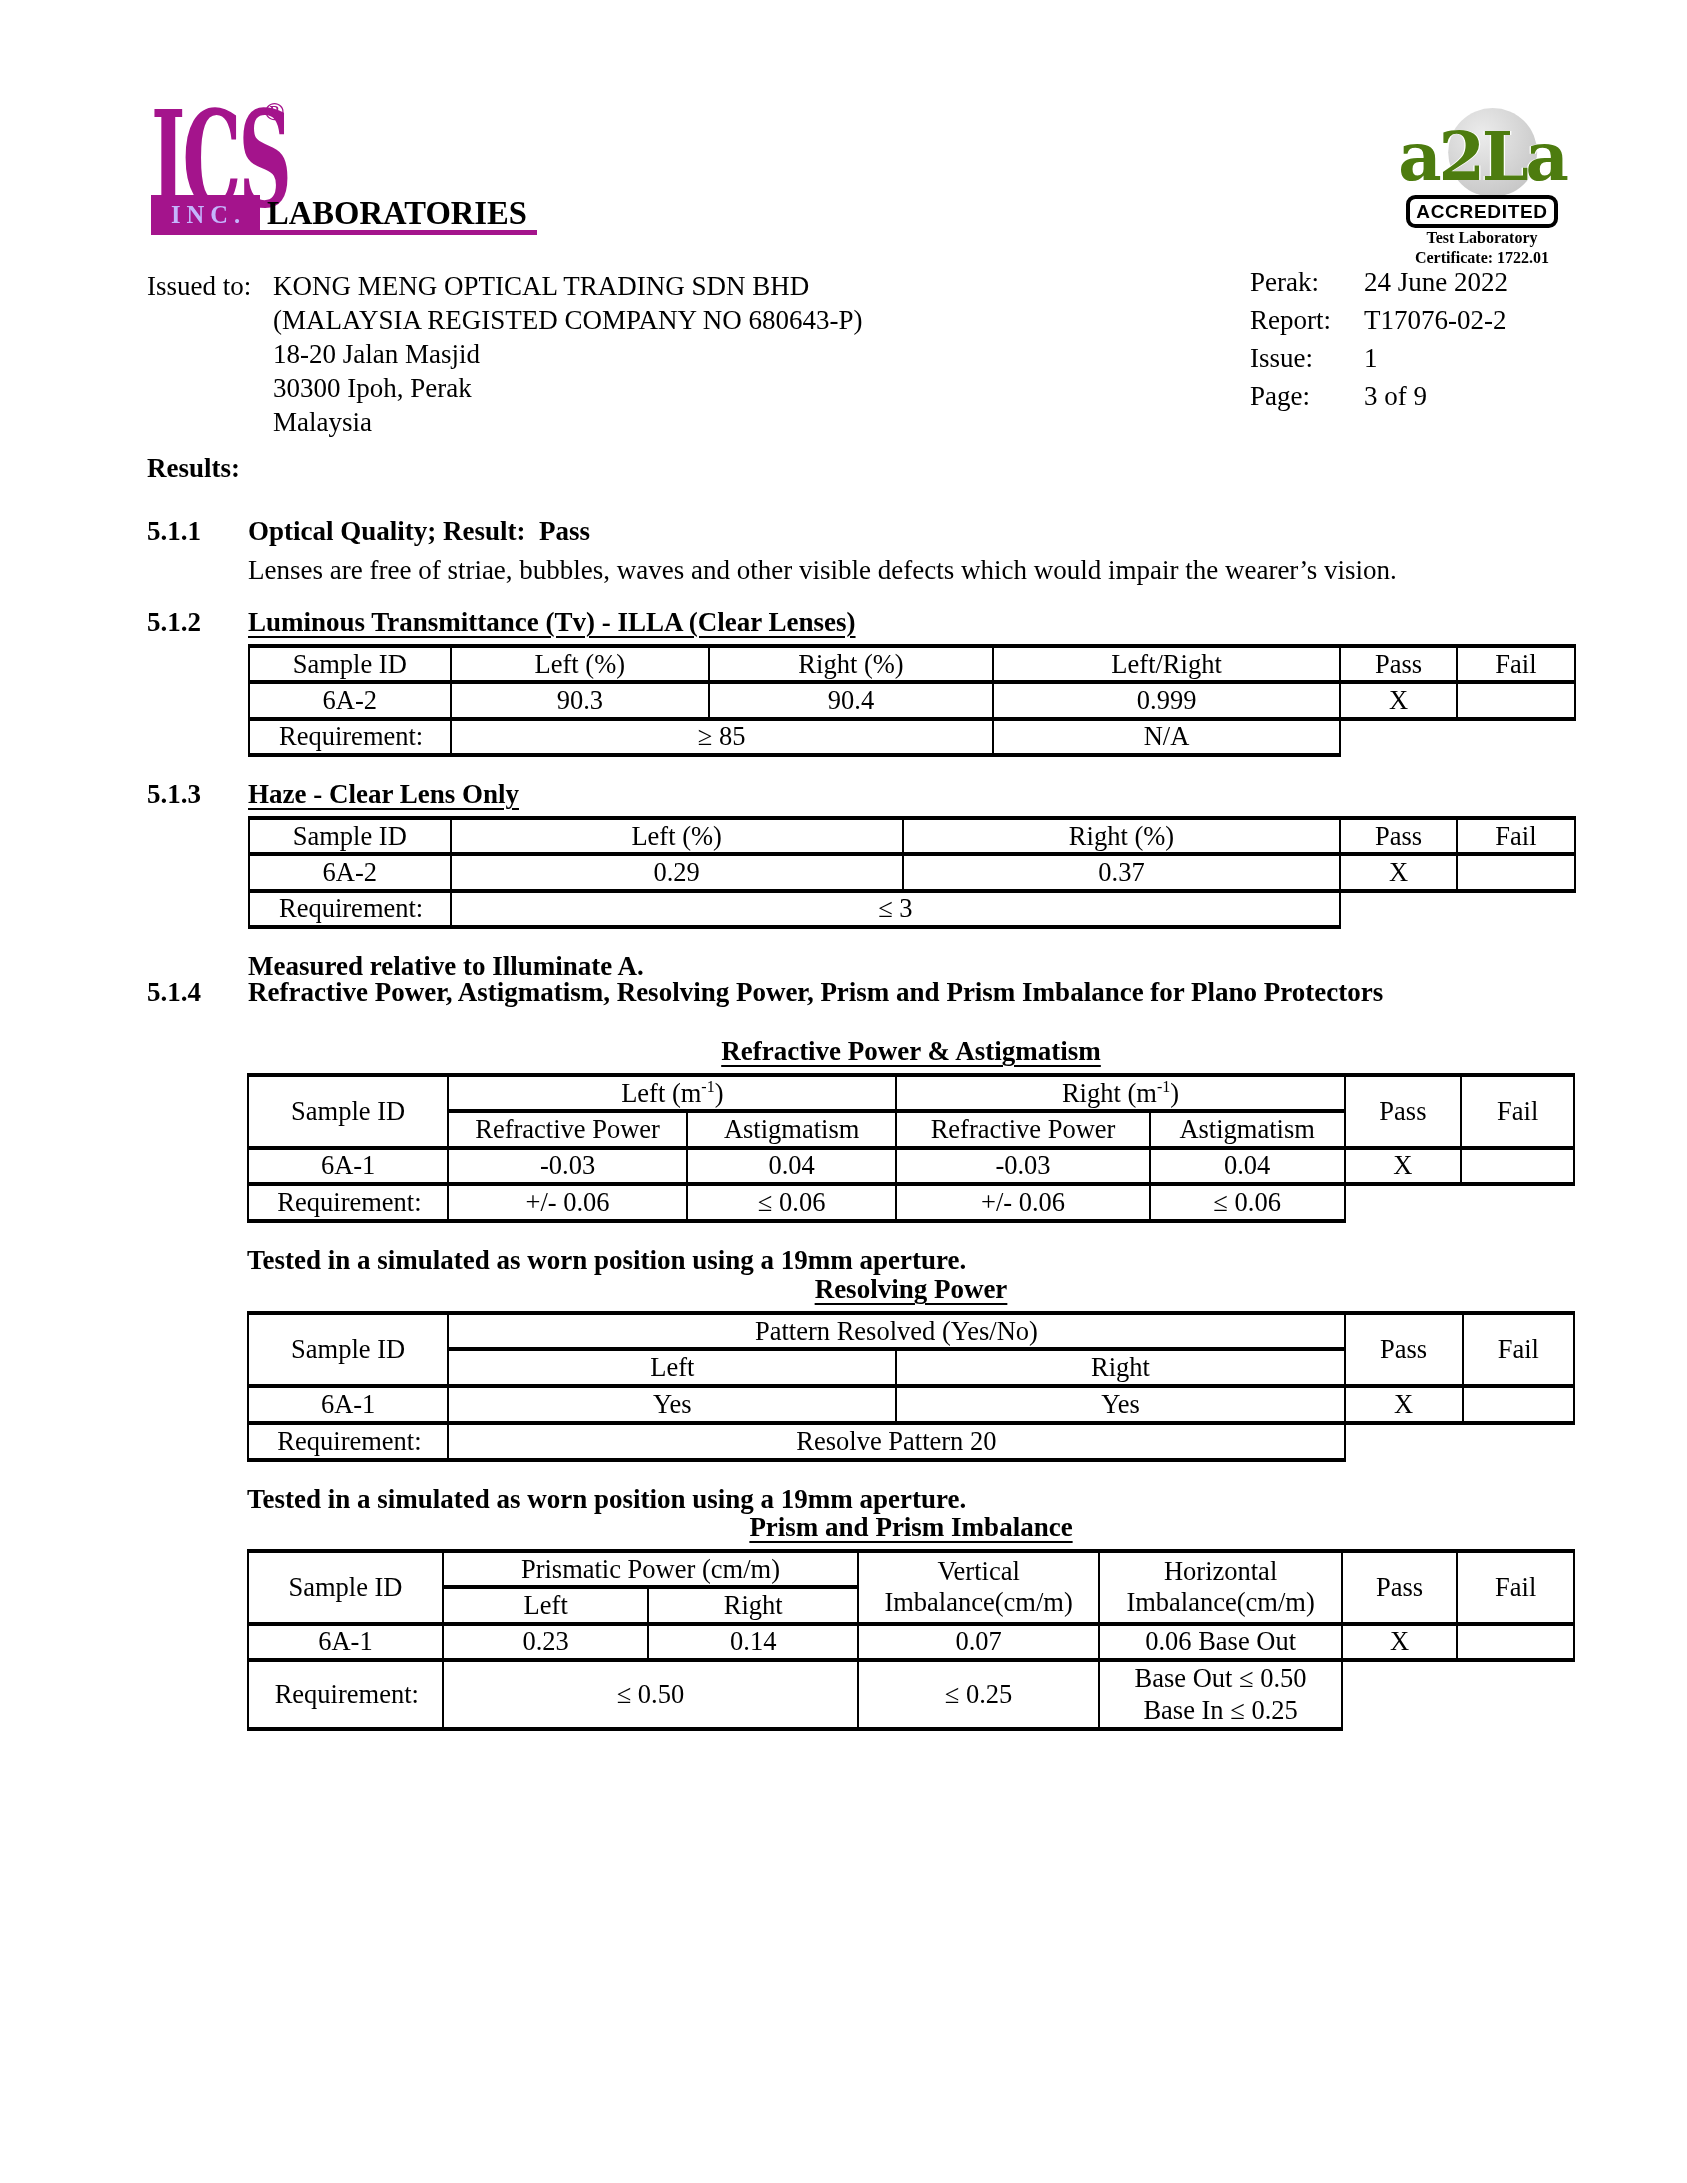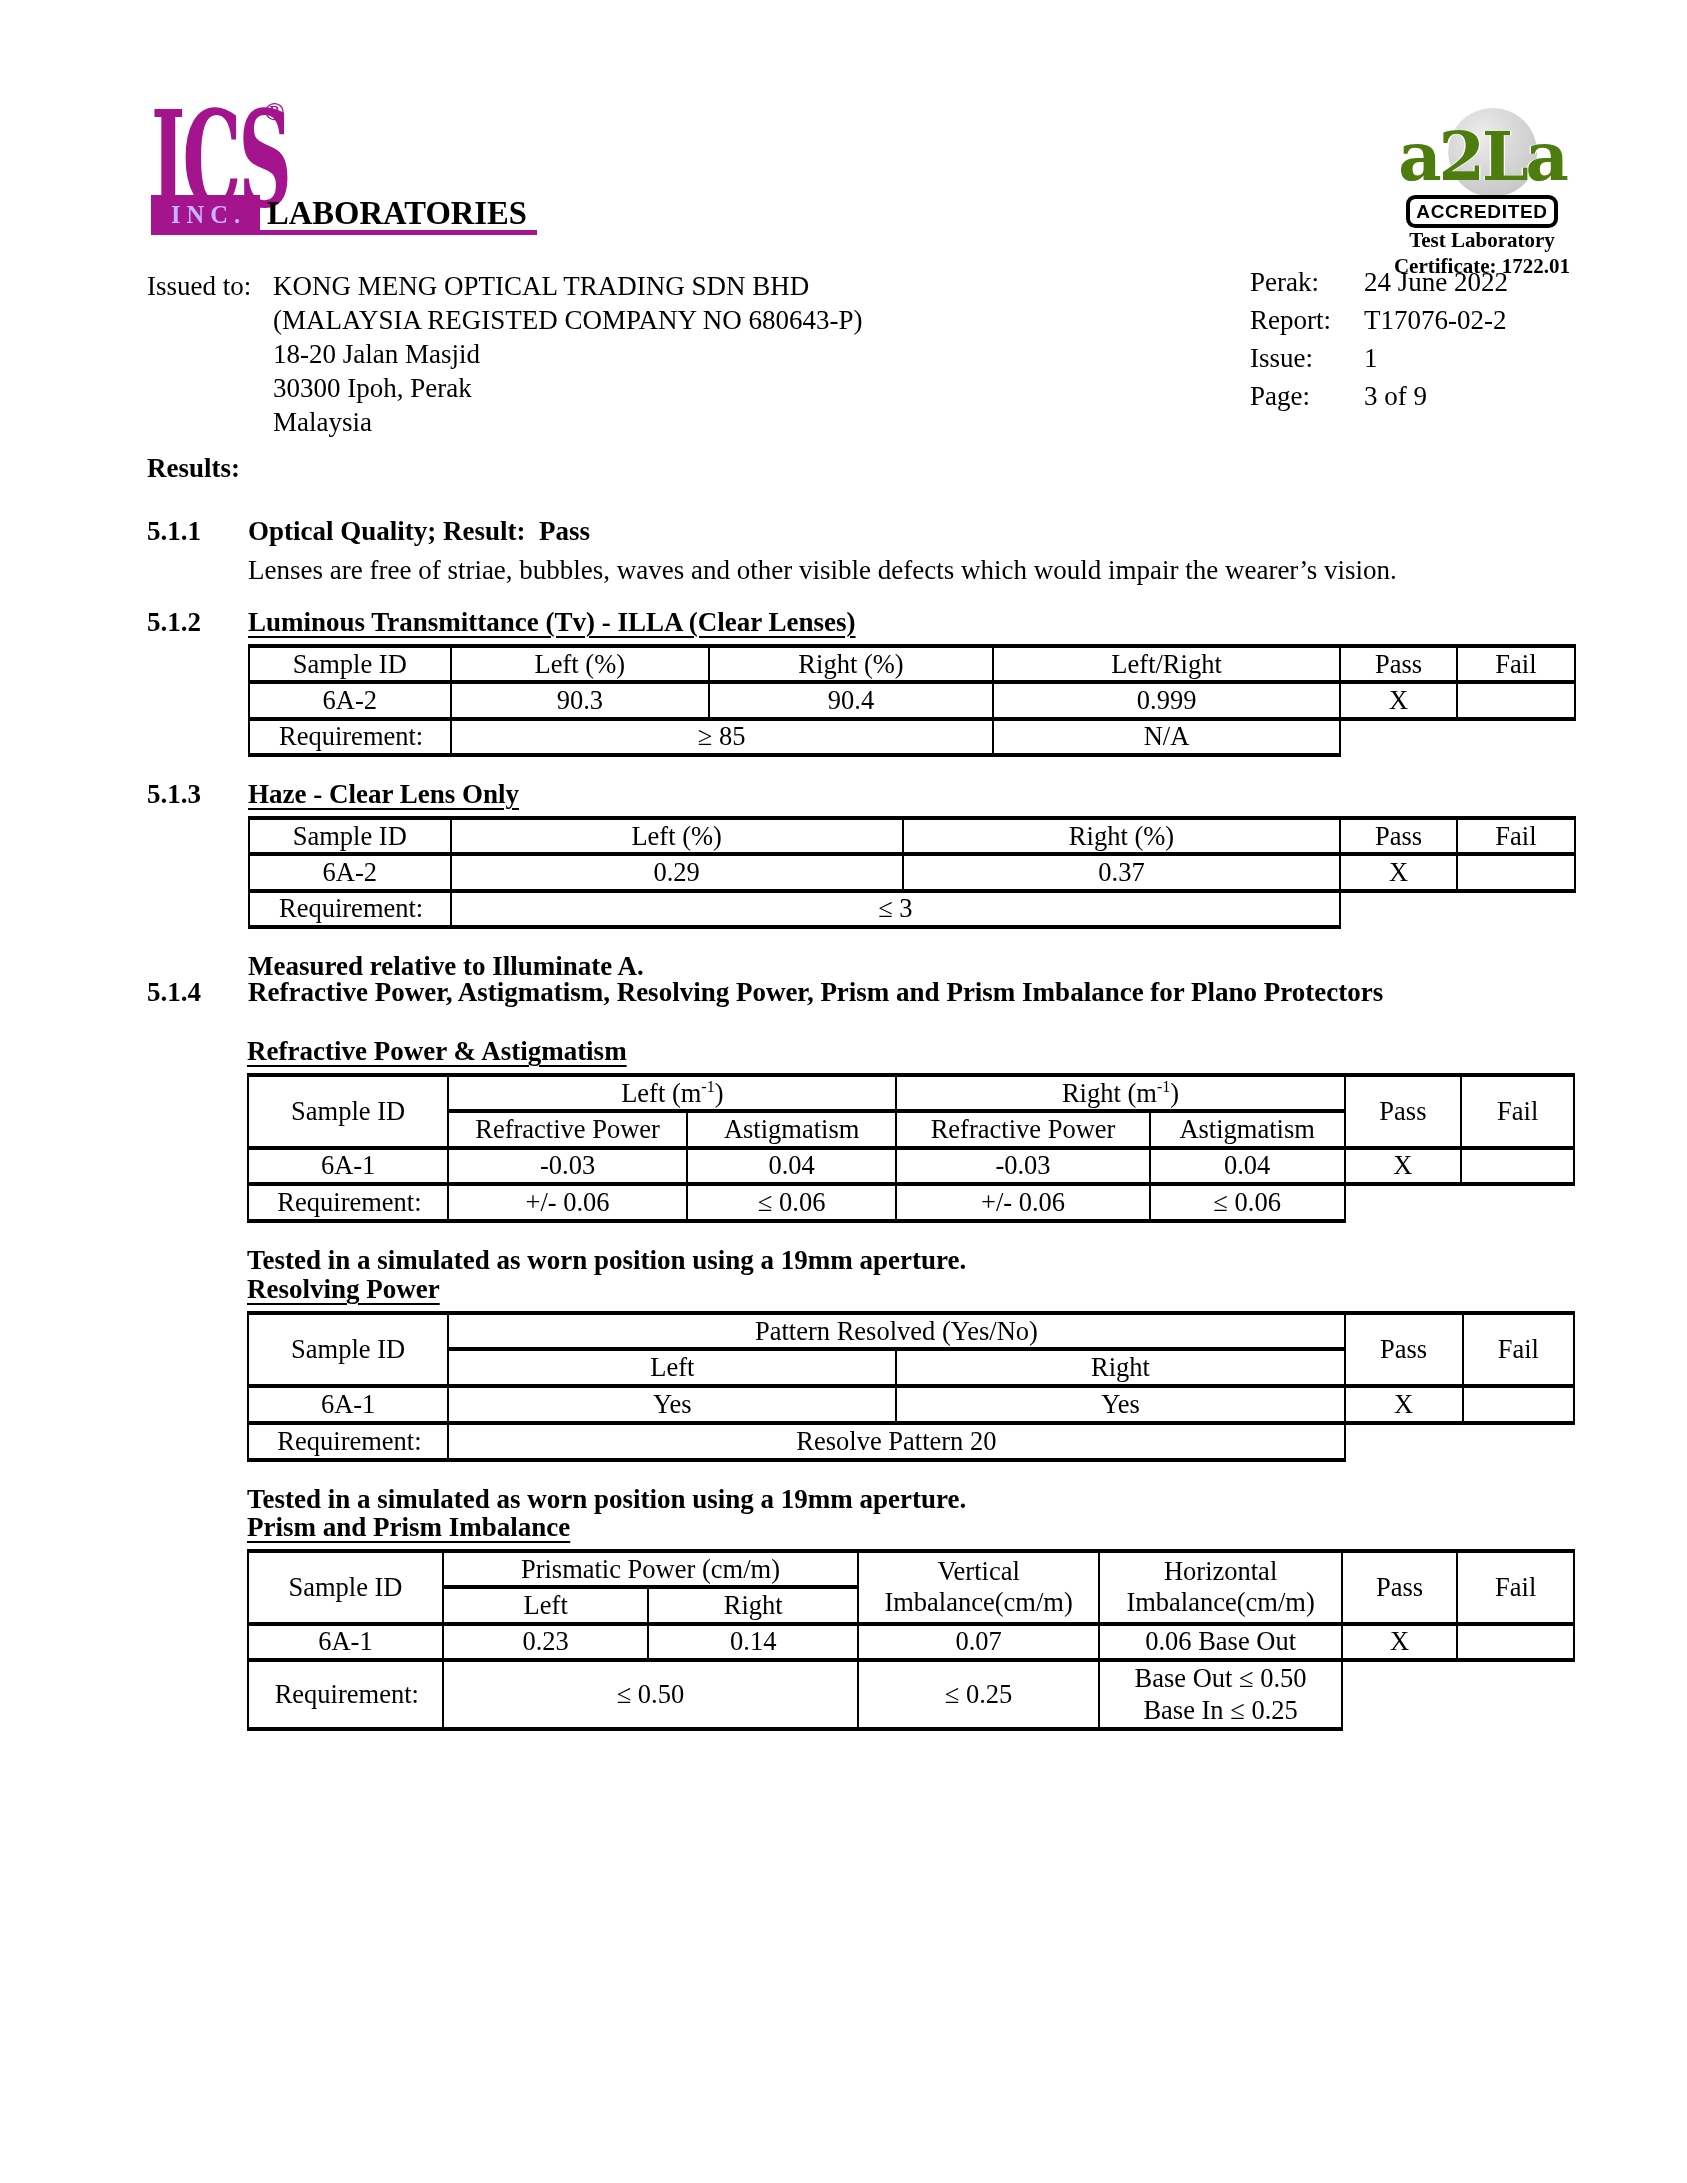--- a/index.html
+++ b/index.html
@@ -80,42 +80,42 @@
     position: relative;
     display: inline-block;
     margin-top: 5.3px;
     border: 4px solid #000; border-radius: 9.3px;
     background: #fff;
     font-family: "Liberation Sans", sans-serif;
     font-weight: 700; font-size: 19px; line-height: 1.0;
     letter-spacing: 0.7px;
     padding: 2.6px 6.6px 3.3px 6.6px;
   }
-  .a2la-line { position: relative; font-weight: 700; font-size: 21px; line-height: 1.22; }
+  .a2la-line { position: relative; font-weight: 700; font-size: 16px; line-height: 1.22; }
 
   
   .issued { left: 147px; top: 269px; display: flex; }
   .issued-label { width: 126px; line-height: 34px; }
   .issued-lines div { line-height: 34px; white-space: nowrap; }
 
   .meta { left: 1250px; top: 263px; }
   .meta-row { display: flex; line-height: 38px; }
   .meta-label { width: 114px; }
   .meta-value { white-space: nowrap; }
 
   
   .results-head { left: 147px; top: 453px; font-weight: 700; }
   .sec { left: 147px; }
   .sec-head { display: flex; }
   .sec-num { width: 101px; font-weight: 700; flex: none; }
   .sec-title { font-weight: 700; white-space: pre-wrap; }
   .underlined { text-decoration: underline; text-decoration-thickness: 2px; text-underline-offset: 4.6px; }
   .sec-body { margin-left: 101px; margin-top: 8px; }
   .sub-block { left: 247px; }
-  .sub-title { font-weight: 700; }
+  .sub-title { font-weight: 700; text-align: center; }
 
   
   table.rpt {
     border-collapse: collapse;
     table-layout: fixed;
     width: 1328px;
     margin-top: 6px;
     font-size: 26.5px;
   }
   table.rpt th, table.rpt td {

